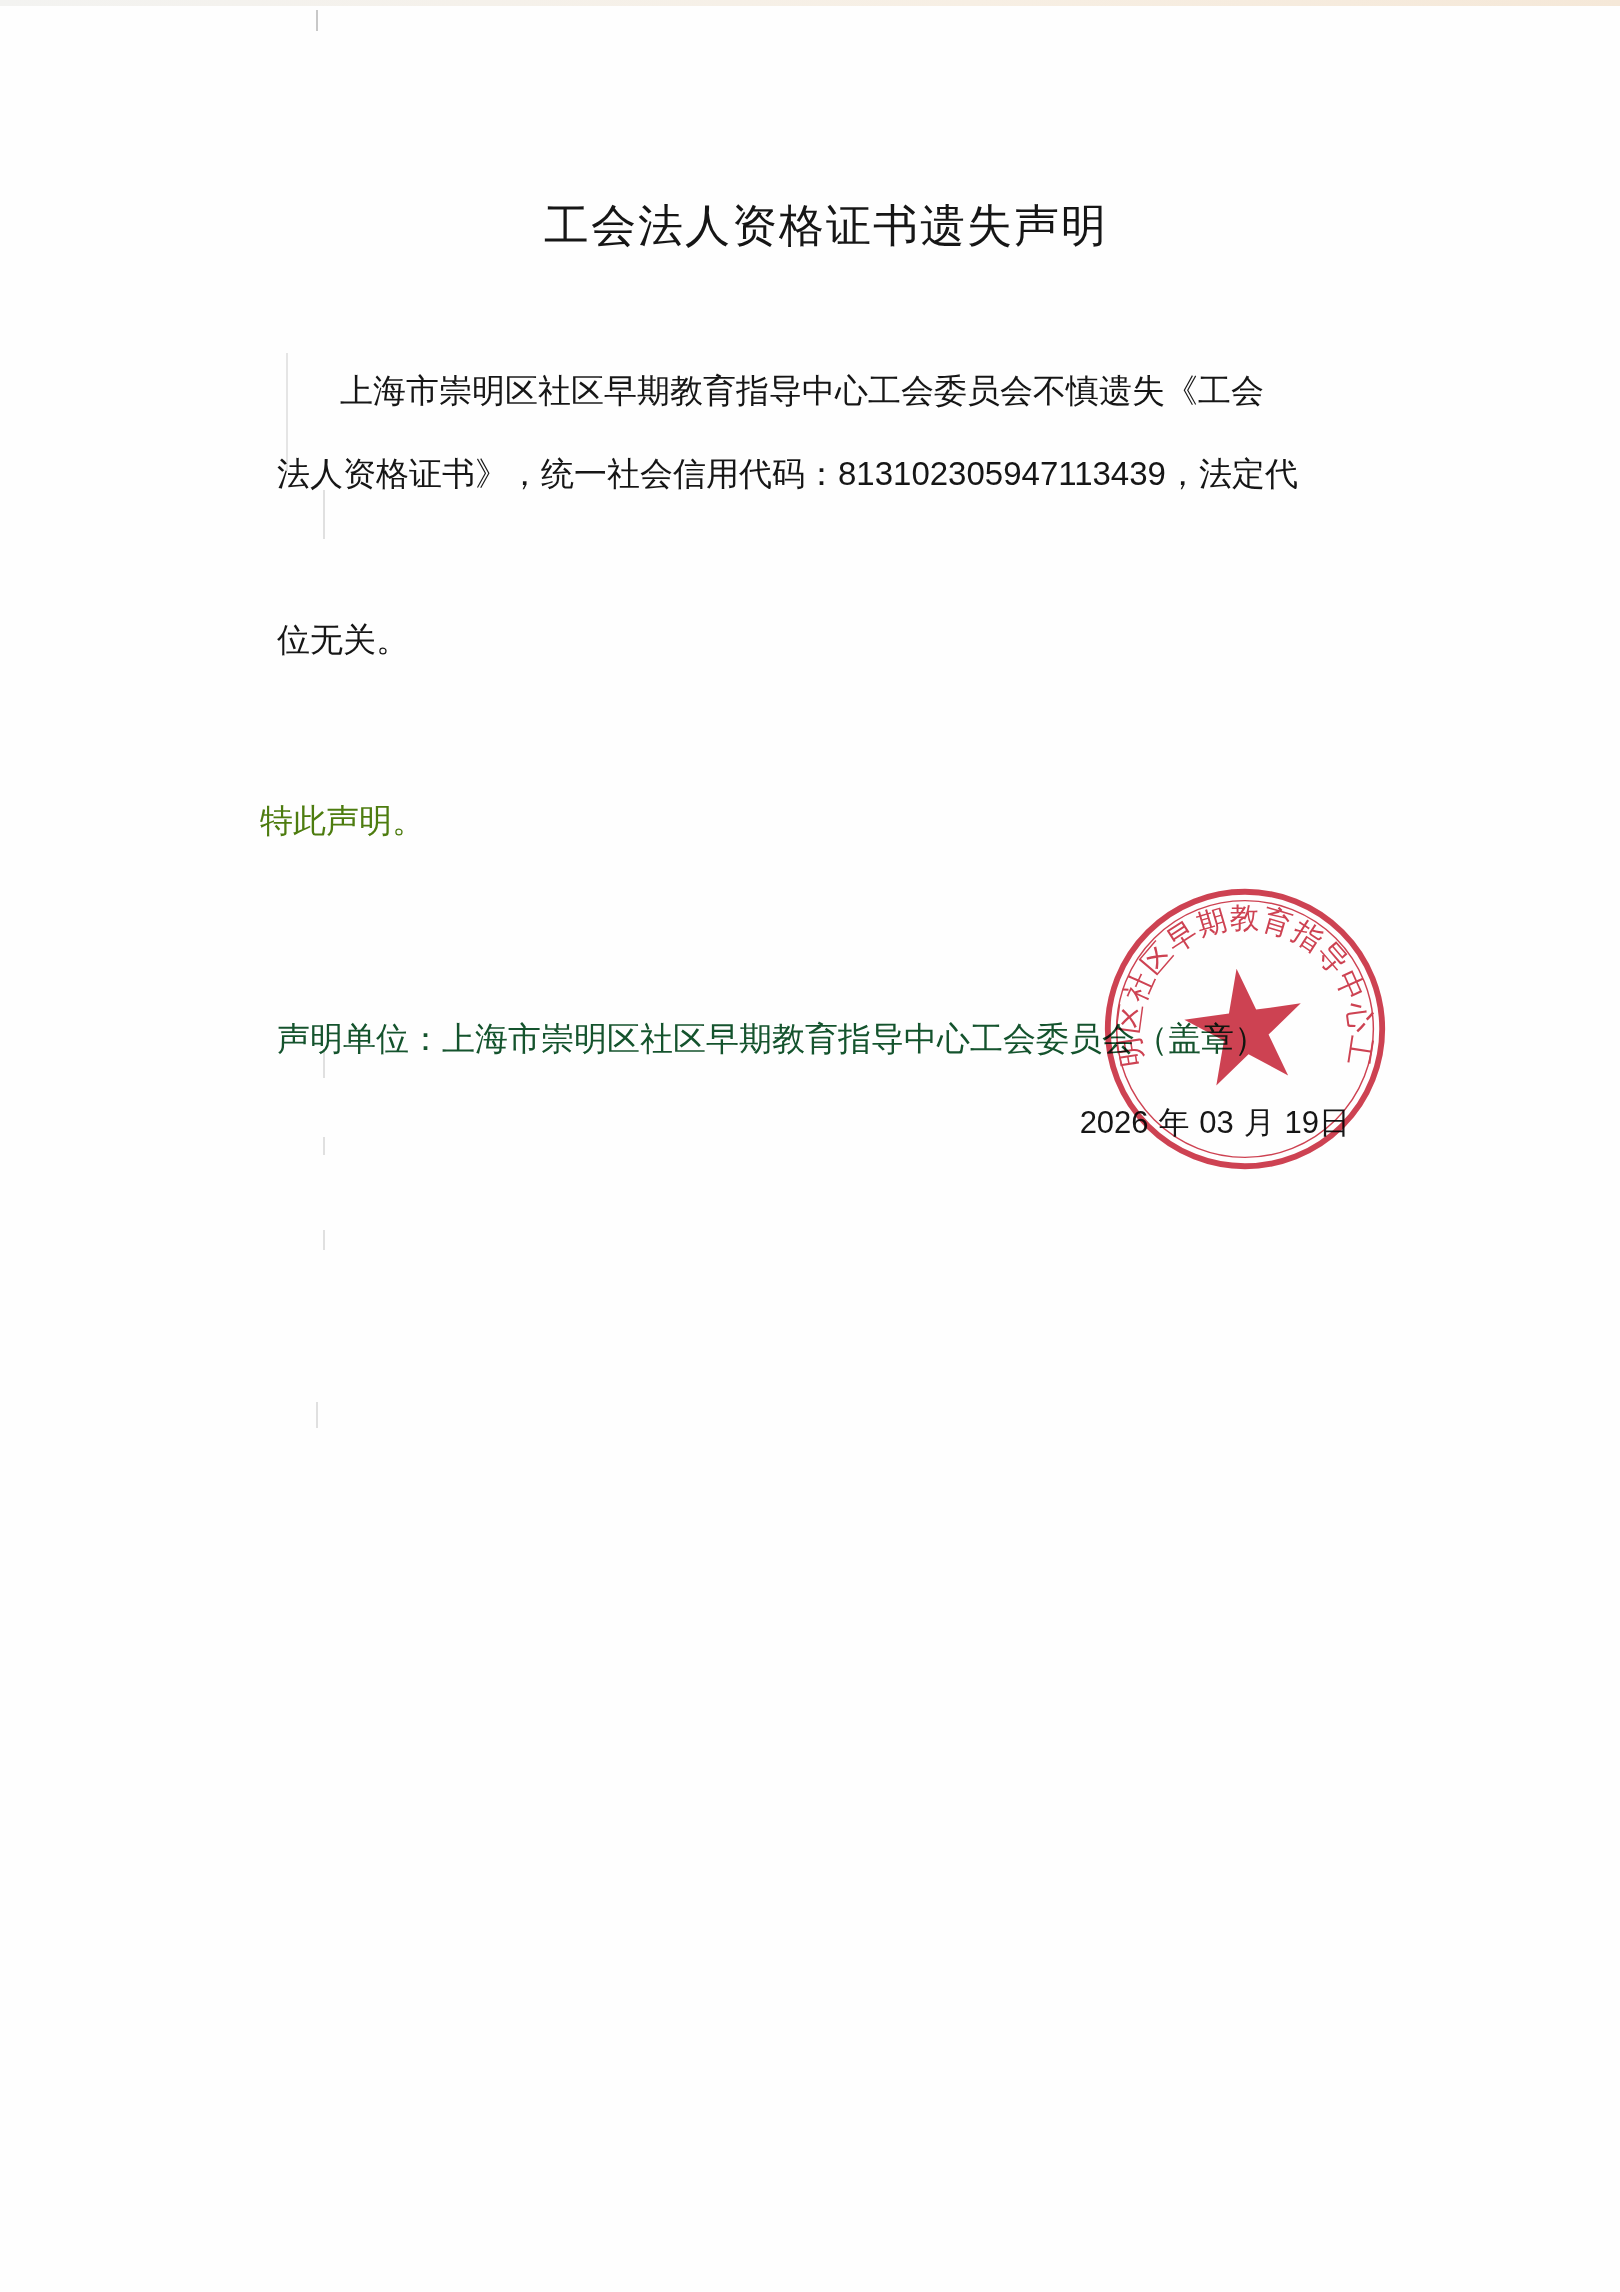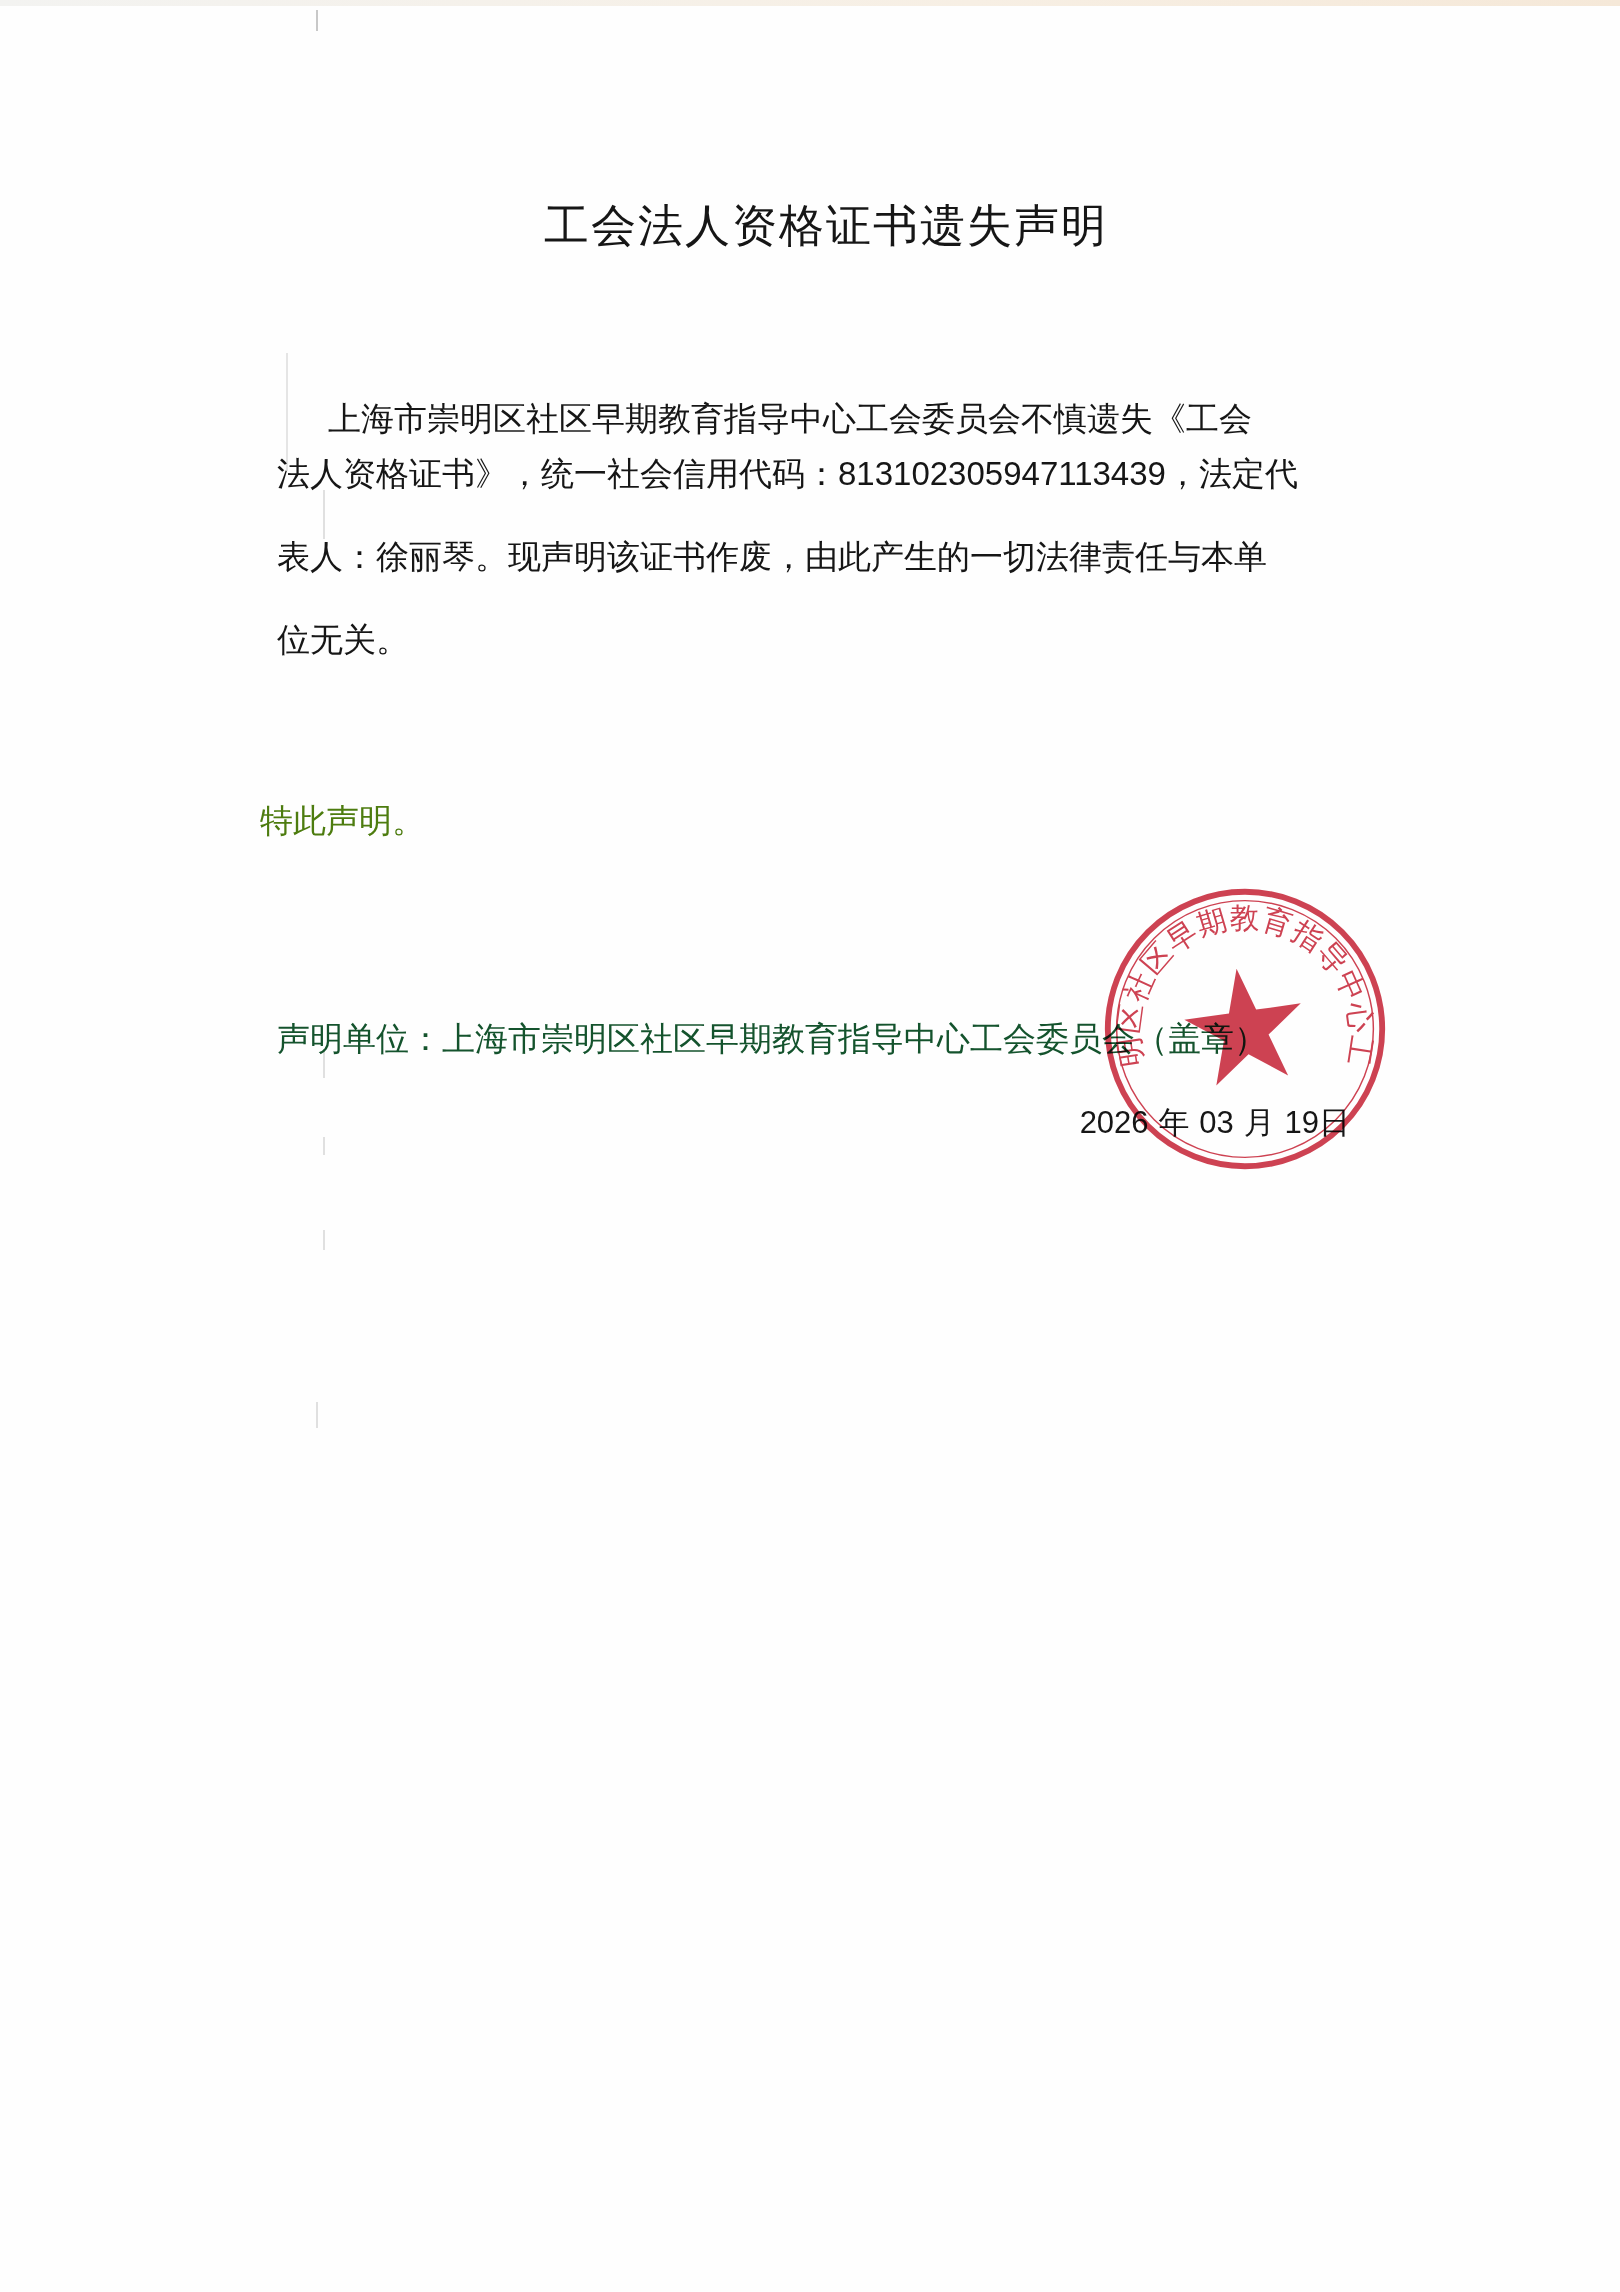--- a/index.html
+++ b/index.html
@@ -48,21 +48,21 @@
     }
     .para-line {
       position: absolute;
       left: 277px;
       width: 1078px;
       font-size: 33px;
       line-height: 43px;
       white-space: nowrap;
       color: #161616;
     }
-    .para-line.indent { left: 328px; margin-top: 28px; }
+    .para-line.indent { left: 340px; }
     .code-num {
       font-family: "Liberation Sans", sans-serif;
       font-size: 33px;
       text-align: center;
     }
     .closing {
       position: absolute;
       left: 260px;
       top: 799px;
       font-size: 33px;
@@ -113,21 +113,20 @@
   <div class="scan-mark" style="left:323px; top:490px; height:49px; opacity:0.3;"></div>
   <div class="scan-mark" style="left:323px; top:1049px; height:29px; opacity:0.3;"></div>
   <div class="scan-mark" style="left:323px; top:1137px; height:17.6px; opacity:0.3;"></div>
   <div class="scan-mark" style="left:323px; top:1230px; height:19.6px; opacity:0.3;"></div>
   <div class="scan-mark" style="left:316px; top:1402px; height:25.5px; opacity:0.3;"></div>
 
   <div class="title">工会法人资格证书遗失声明</div>
 
   <div class="para-line indent" style="top:369px;">上海市崇明区社区早期教育指导中心工会委员会不慎遗失《工会</div>
   <div class="para-line" style="top:452px;"><span>法人资格证书》，统一社会信用代码：</span><span class="code-num">813102305947113439</span><span>，法定代</span></div>
-  <div class="para-line" style="top:535px;">表人：徐丽琴。现声明该证书作废，由此产生的一切法律责任与本单</div>
   <div class="para-line" style="top:618px;">位无关。</div>
 
   <div class="closing">特此声明。</div>
 
   <div class="sign-line"><span>声明单位：</span><span>上海市崇明区社区早期教育指导中心工会委员会</span><span>（盖章）</span></div>
 
   <div class="date-line"><span class="num">2026</span> <span>年</span> <span class="num">03</span> <span>月</span> <span class="num">19</span><span>日</span></div>
 
   <div class="seal">
     <svg viewBox="0 0 300 300">

